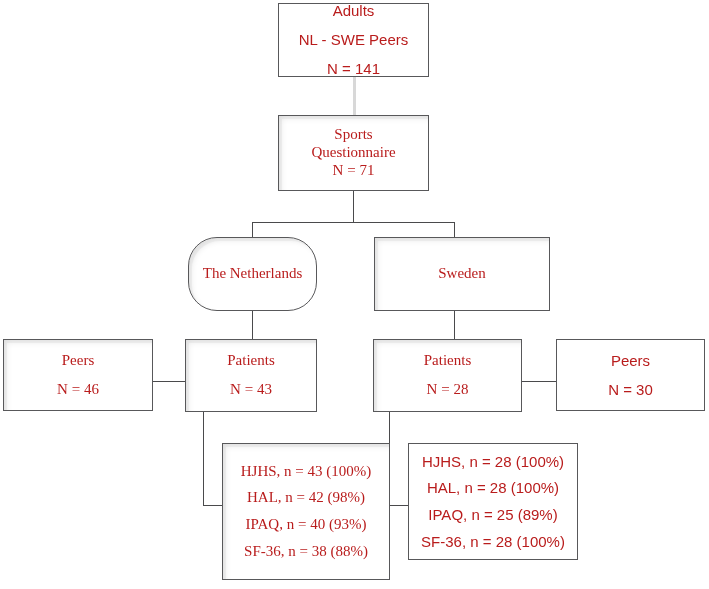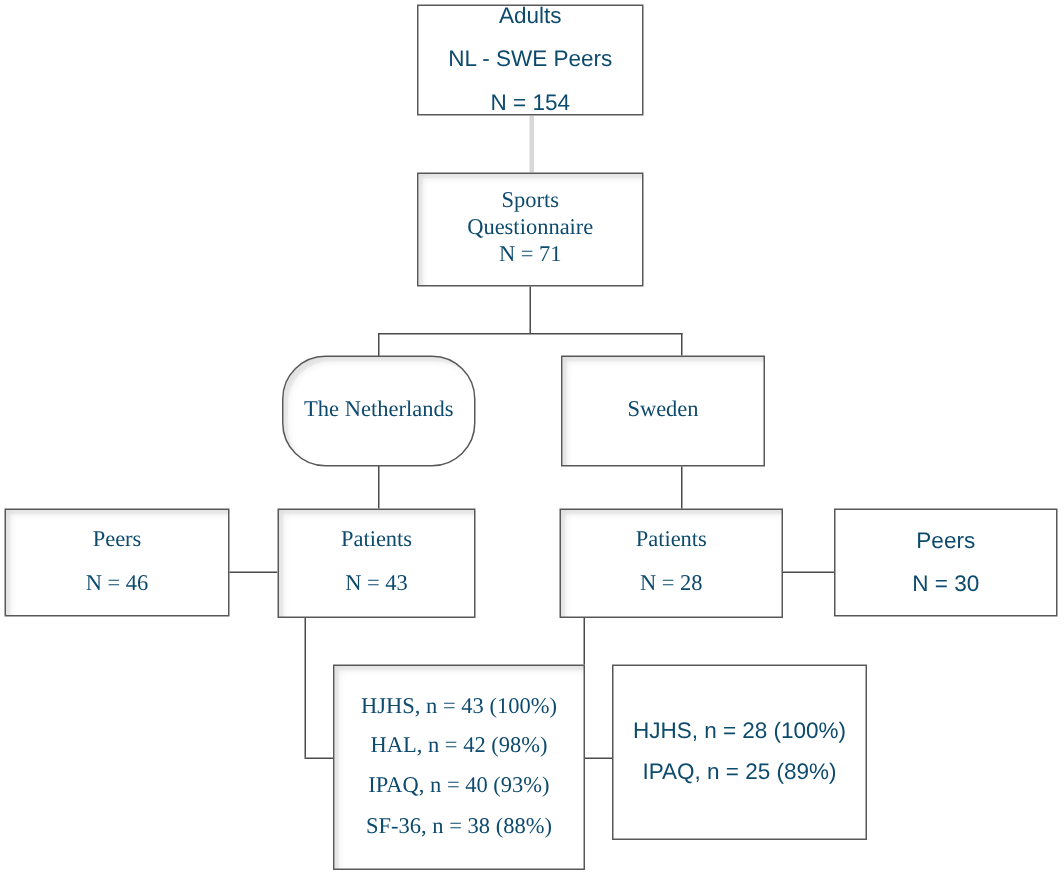--- a/index.html
+++ b/index.html
@@ -21,21 +21,21 @@
   .node {
     position: absolute;
     box-sizing: border-box;
     border: 1.4px solid #58585a;
     background: #ffffff;
     display: flex;
     flex-direction: column;
     align-items: center;
     justify-content: center;
     text-align: center;
-    color: #0c4a6e;
+    color: #b91c1c;
     font-size: 15px;
     line-height: 1.05;
     z-index: 3;
   }
   
   .node.bevel {
     box-shadow:
       inset 3px 3px 0 0 rgba(0,0,0,0.035),
       inset 4px 4px 6px -2px rgba(0,0,0,0.10);
     font-family: Liberation Serif, serif;
@@ -100,34 +100,34 @@
 
   <div class="vline" style="left:203px; top:412px; height:93px;"></div>
   <div class="hline" style="left:203px; top:505px; width:20px;"></div>
 
   <div class="vline" style="left:389px; top:412px; height:93px;"></div>
   <div class="hline" style="left:389px; top:505px; width:20px;"></div>
 
   <div class="node" style="left:278px; top:3px; width:151px; height:74px;">
     <span class="line">Adults</span>
     <span class="line">NL - SWE Peers</span>
-    <span class="line">N = 154</span>
+    <span class="line">N = 141</span>
   </div>
 
   <div class="node bevel tight" style="left:278px; top:115px; width:151px; height:76px;">
     <span class="line">Sports</span>
     <span class="line">Questionnaire</span>
     <span class="line" style="margin-top:3px;">N = 71</span>
   </div>
 
   <div class="node bevel" style="left:188px; top:237px; width:129px; height:74px;border-radius:29px;">
     <span class="line">The Netherlands</span>
   </div>
 
-  <div class="node bevel" style="left:374px; top:237px; width:136px; height:74px;">
+  <div class="node bevel" style="left:374px; top:237px; width:176px; height:74px;">
     <span class="line">Sweden</span>
   </div>
 
   <div class="node bevel" style="left:3px; top:339px; width:150px; height:72px;">
     <span class="line">Peers</span>
     <span class="line">N = 46</span>
   </div>
 
   <div class="node bevel" style="left:185px; top:339px; width:132px; height:73px;">
     <span class="line">Patients</span>
@@ -146,16 +146,18 @@
 
   <div class="node bevel detail" style="left:222px; top:443px; width:168px; height:137px;">
     <span class="line">HJHS, n = 43 (100%)</span>
     <span class="line">HAL, n = 42 (98%)</span>
     <span class="line">IPAQ, n = 40 (93%)</span>
     <span class="line">SF-36, n = 38 (88%)</span>
   </div>
 
   <div class="node detail" style="left:408px; top:443px; width:170px; height:117px;">
     <span class="line">HJHS, n = 28 (100%)</span>
+    <span class="line">HAL, n = 28 (100%)</span>
     <span class="line">IPAQ, n = 25 (89%)</span>
+    <span class="line">SF-36, n = 28 (100%)</span>
   </div>
 
 </div>
 
 </body></html>

